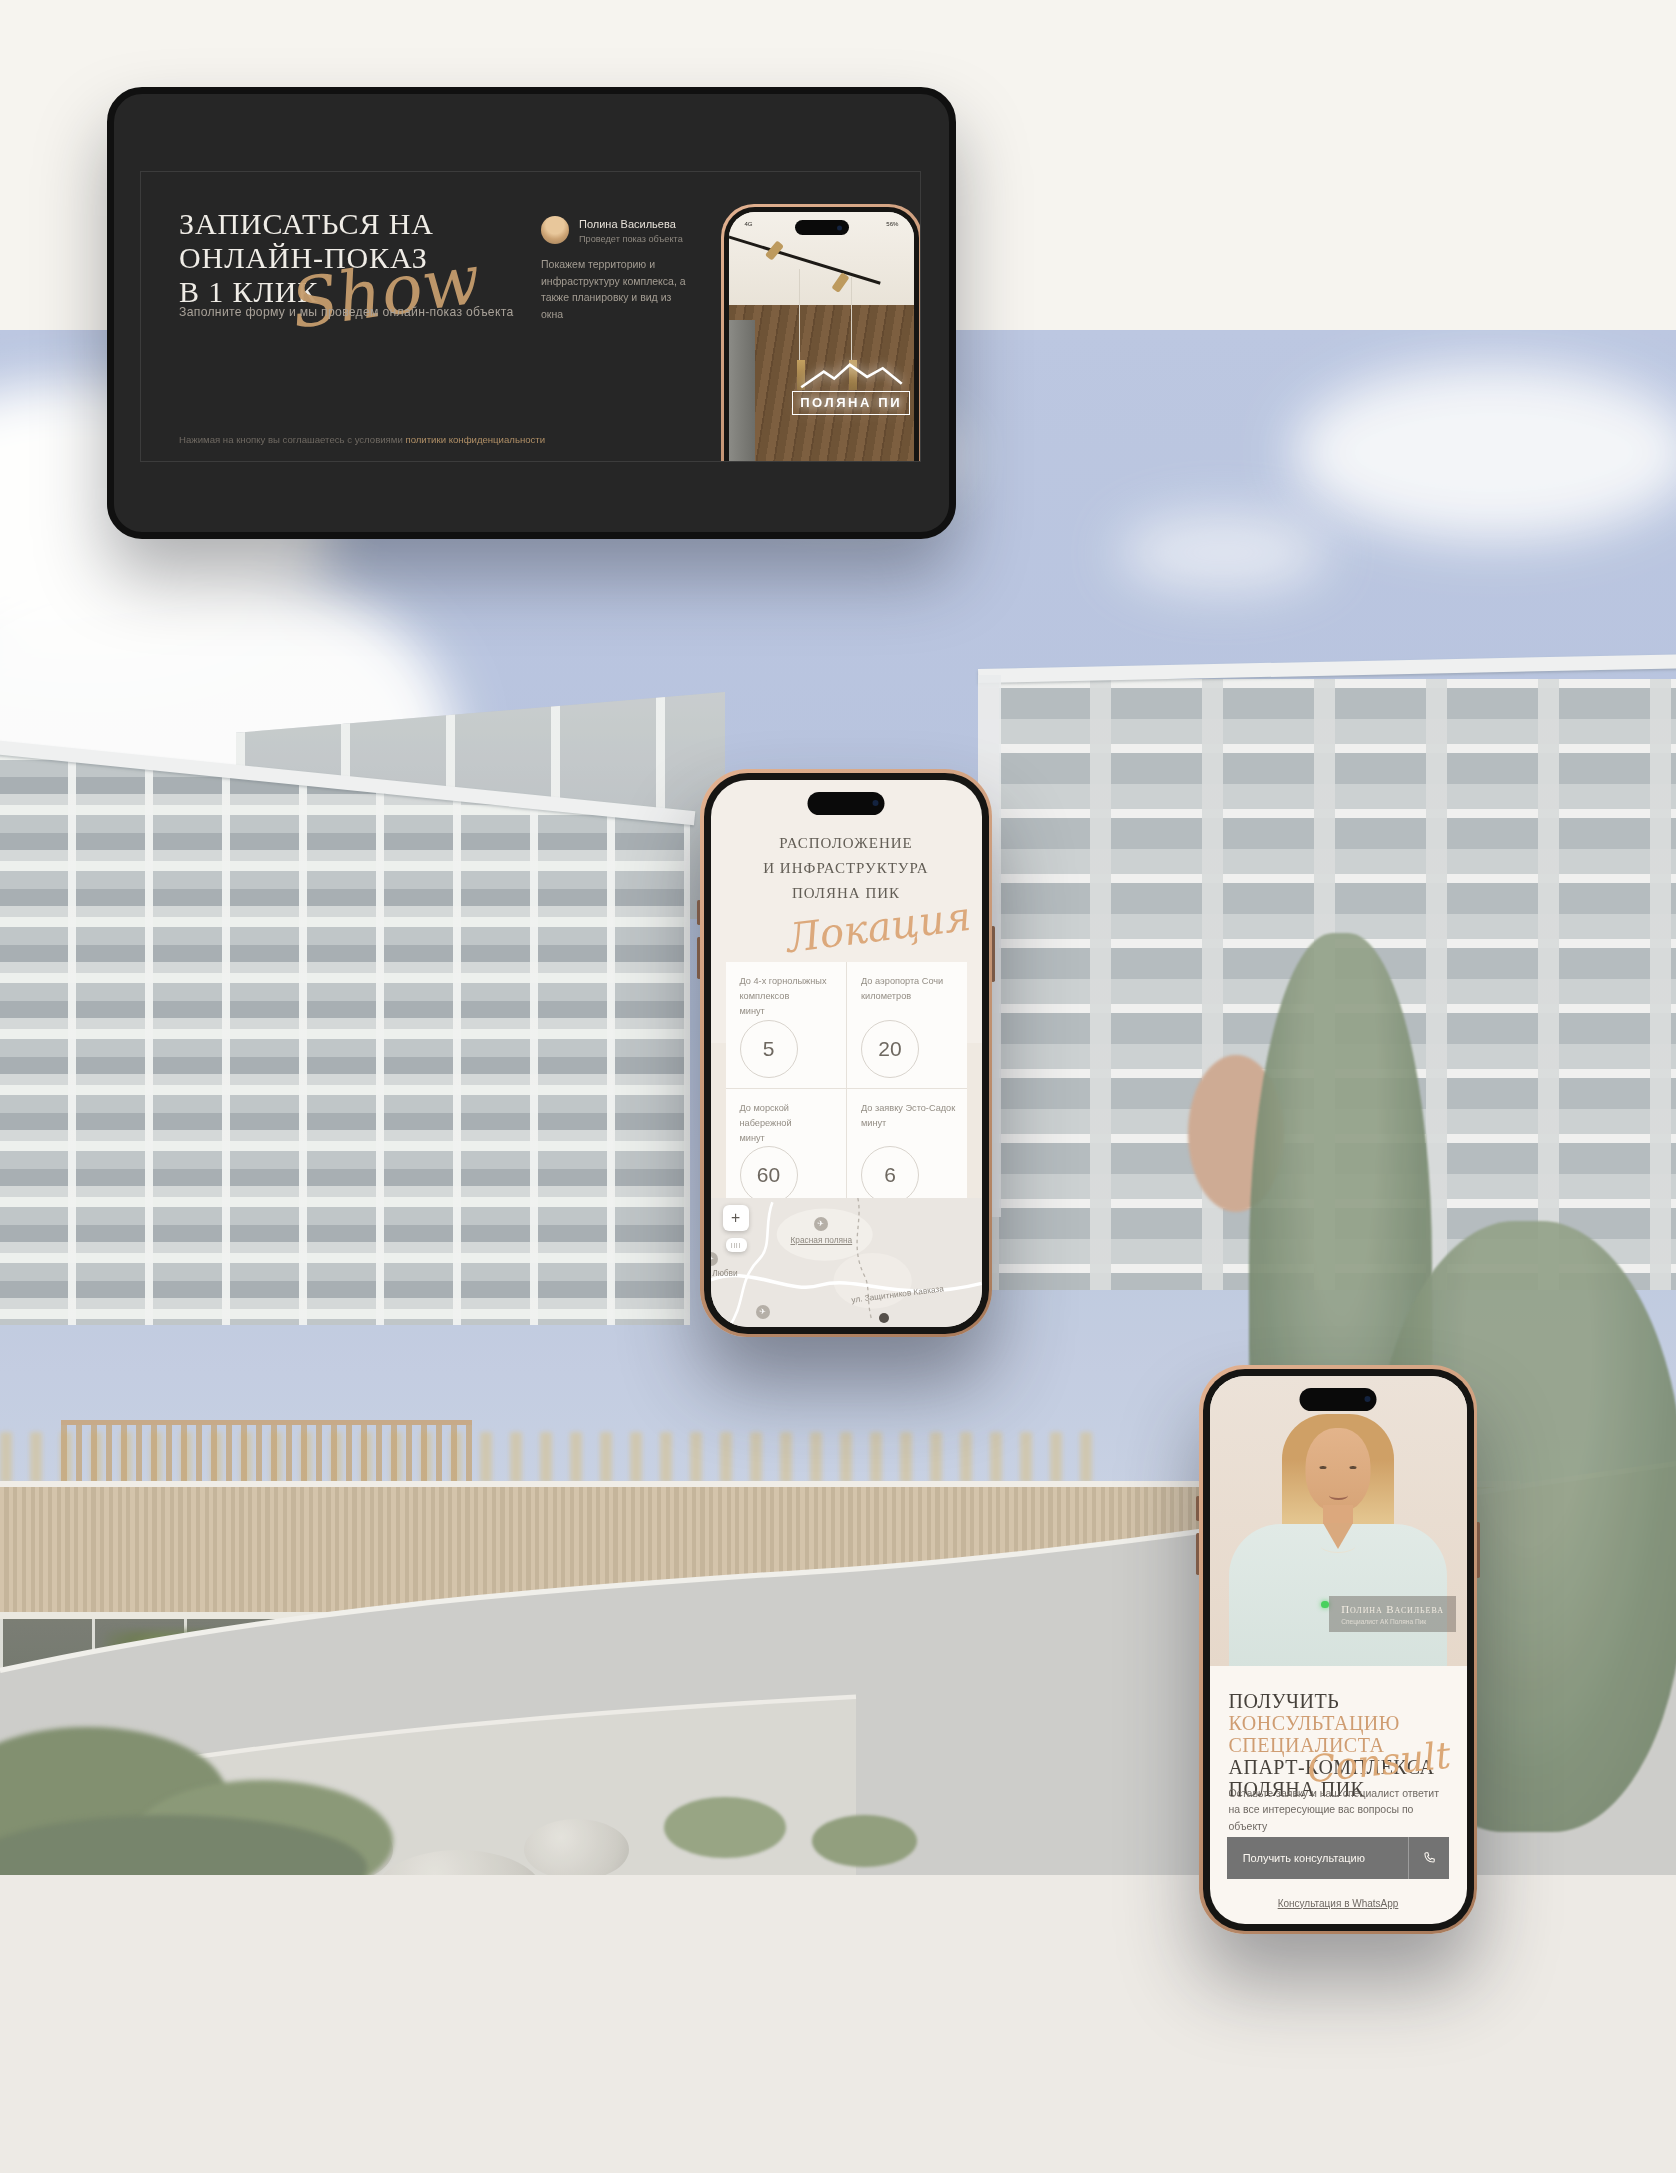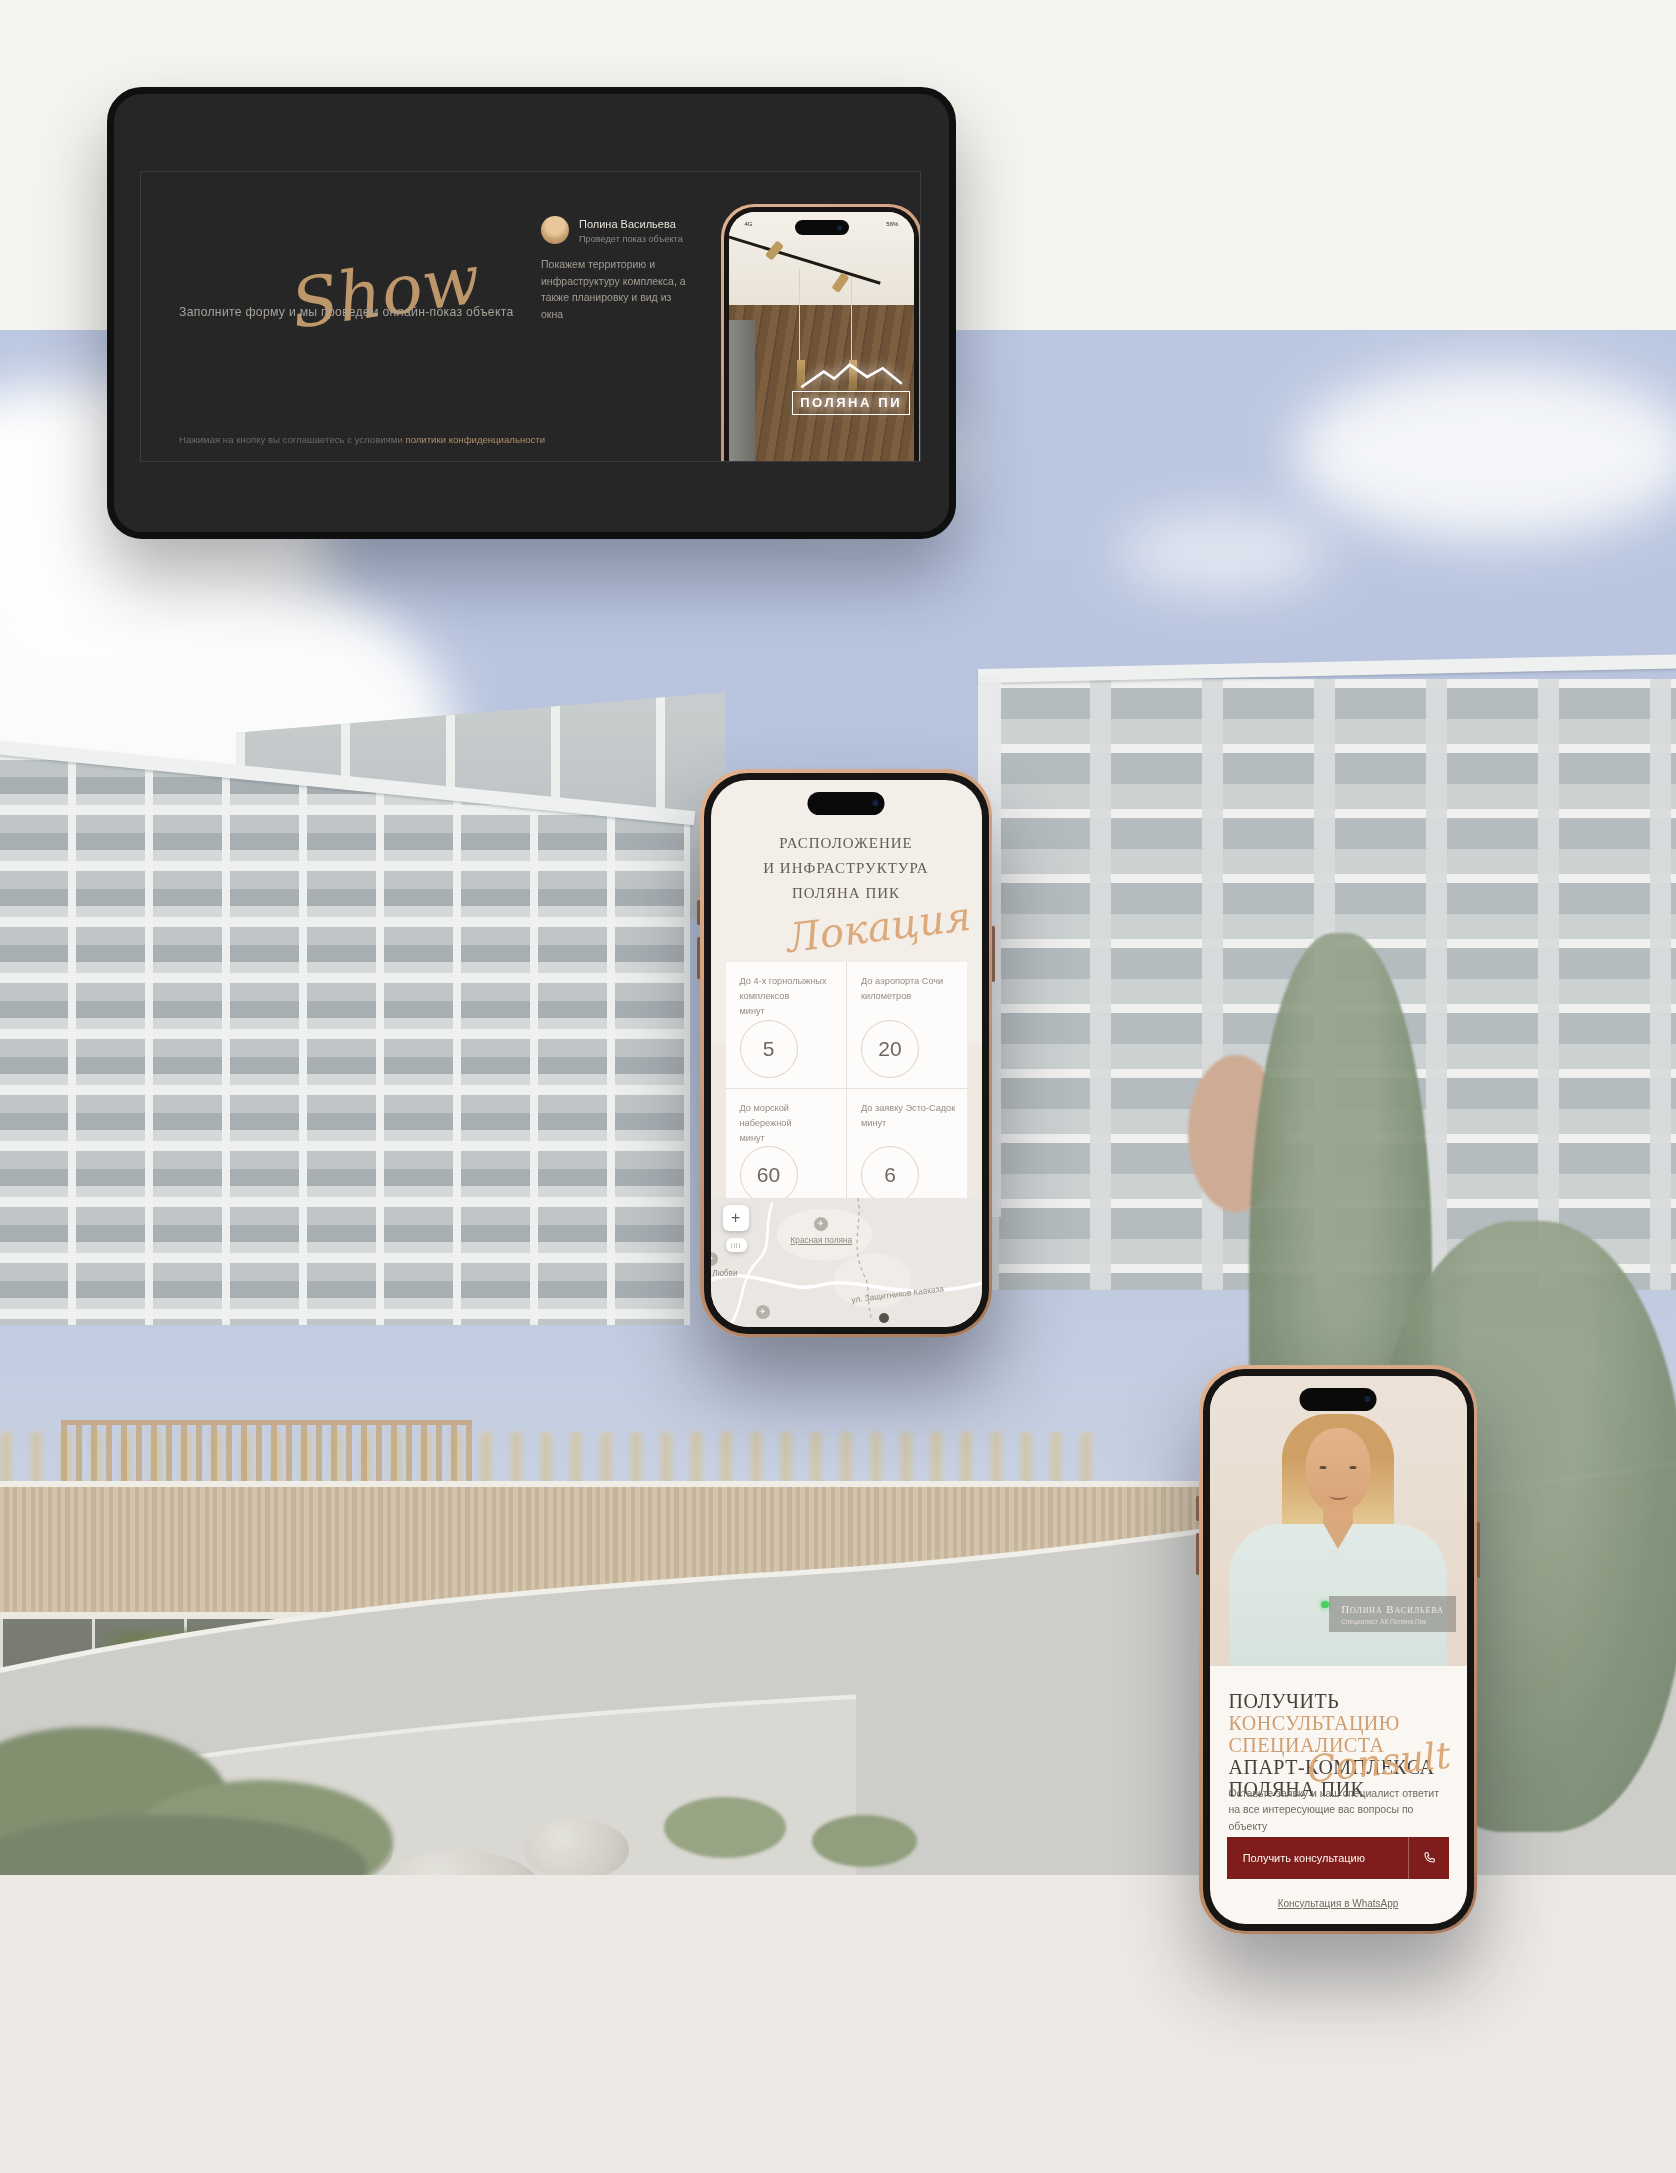--- a/index.html
+++ b/index.html
@@ -150,21 +150,21 @@
        color:#f2ebe1;font-size:11px;letter-spacing:0.9px;}
   #badge .rl{margin-top:2.6px;font-size:6.6px;color:rgba(242,235,225,.75);}
   #badge-dot{position:absolute;right:138px;top:225px;width:7.9px;height:7.9px;border-radius:50%;
        background:#49d05e;box-shadow:0 0 5.2px rgba(73,208,94,.8);}
   #con-title{position:absolute;left:19px;top:314px;width:229px;
        font-family:"Liberation Serif","DejaVu Serif",serif;font-size:20px;line-height:22px;
        letter-spacing:0.5px;color:#46413b;}
   #con-title .gold{color:#cf9d72;}
   #con-script{position:absolute;right:15.7px;top:365px;font-size:37px;transform:rotate(-6deg);color:#dba877;}
   #con-desc{position:absolute;left:19px;top:409px;width:224px;font-size:10.5px;line-height:16.6px;color:#6f6963;}
-  #con-btn{position:absolute;left:17.5px;right:17.5px;top:461px;height:42px;background:#7f1d1d;border:none;
+  #con-btn{position:absolute;left:17.5px;right:17.5px;top:461px;height:42px;background:#737373;border:none;
        cursor:pointer;display:flex;align-items:stretch;padding:0;}
   #con-btn .lbl{flex:1;display:flex;align-items:center;padding-left:15.7px;color:#fbf7f1;font-size:11px;}
   #con-btn .ico{width:40px;border-left:0.9px solid rgba(255,255,255,.30);display:flex;
        align-items:center;justify-content:center;color:#fbf7f1;}
   #con-link{position:absolute;left:0;right:0;top:522px;text-align:center;font-size:10px;
        color:#6f6963;text-decoration:underline;cursor:pointer;}
 
   .svg-ico{display:block;}
 </style>
 </head>
@@ -262,20 +262,25 @@
     <div class="conifer" style="left:1249px;top:603px;width:183px;height:716px;"></div>
     <div class="conifer" style="left:1371px;top:891px;width:314px;height:611px;"></div>
     <div class="wash" style="background:rgba(246,244,239,.12);"></div>
   </div>
 
   <div id="bottom-band" class="abs"></div>
 
   <div id="hero-card" class="abs">
     <div id="hero-inner">
 
+      <div id="hero-title">
+        <div class="hero-title-line">ЗАПИСАТЬСЯ НА</div>
+        <div class="hero-title-line">ОНЛАЙН-ПОКАЗ</div>
+        <div class="hero-title-line">В 1 КЛИК</div>
+      </div>
       <div id="hero-script" class="script">Show</div>
 
       <div id="hero-subtitle">Заполните форму и мы проведем онлайн-показ объекта</div>
 
 
       <div id="hero-disclaimer">
         <span style="color:#6f6962;">Нажимая на кнопку вы соглашаетесь с условиями </span><span>политики конфиденциальности</span>
       </div>
 
       <div id="hero-agent">

